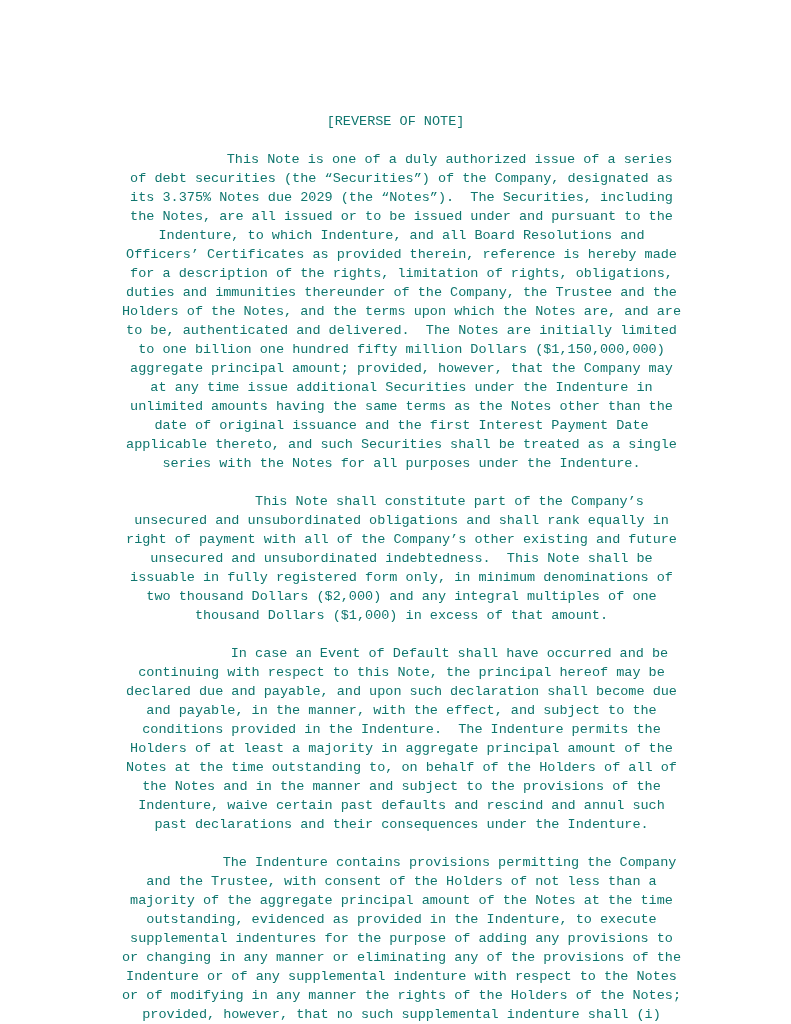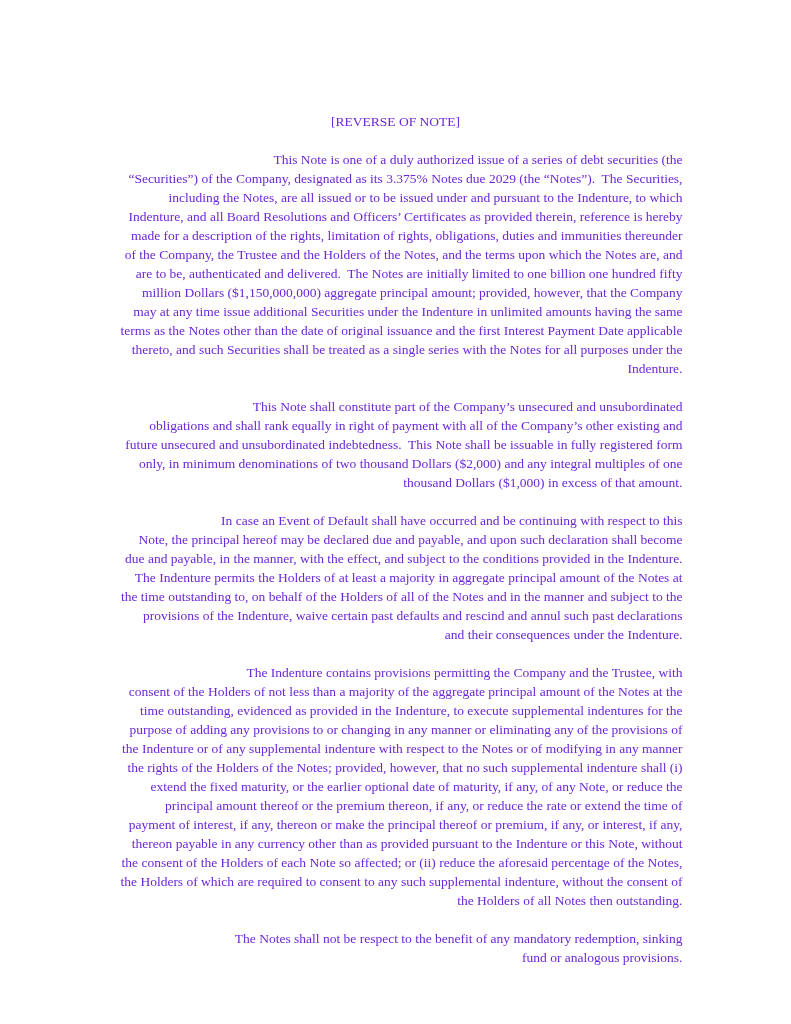--- a/index.html
+++ b/index.html
@@ -8,37 +8,37 @@
     background: #ffffff;
   }
   .page {
     position: relative;
     width: 762px;
     height: 1024px;
     margin: 0 auto;
     background: #ffffff;
     box-sizing: border-box;
     padding: 112px 94px 40px 94px;
-    font-family: Liberation Serif, serif;
-    color: #6d28d9;
+    font-family: Liberation Mono, monospace;
+    color: #0f766e;
   }
   .doc-title {
     text-align: center;
     font-size: 13.5px;
     line-height: 19px;
     font-weight: normal;
     margin: 0 0 19px 0;
     white-space: pre-wrap;
   }
   .doc-paragraph {
     font-size: 13.5px;
     line-height: 19px;
     margin: 0 0 19px 12px;
     text-indent: 96px;
-    text-align: right;
+    text-align: center;
     white-space: pre-wrap;
   }
 </style>
 </head>
 <body>
 
 <div class="page">
   <div class="doc-title">[REVERSE OF NOTE]</div>
 
   <p class="doc-paragraph">This Note is one of a duly authorized issue of a series of debt securities (the “Securities”) of the Company, designated as its 3.375% Notes due 2029 (the “Notes”).  The Securities, including the Notes, are all issued or to be issued under and pursuant to the Indenture, to which Indenture, and all Board Resolutions and Officers’ Certificates as provided therein, reference is hereby made for a description of the rights, limitation of rights, obligations, duties and immunities thereunder of the Company, the Trustee and the Holders of the Notes, and the terms upon which the Notes are, and are to be, authenticated and delivered.  The Notes are initially limited to one billion one hundred fifty million Dollars ($1,150,000,000) aggregate principal amount; provided, however, that the Company may at any time issue additional Securities under the Indenture in unlimited amounts having the same terms as the Notes other than the date of original issuance and the first Interest Payment Date applicable thereto, and such Securities shall be treated as a single series with the Notes for all purposes under the Indenture.</p>

